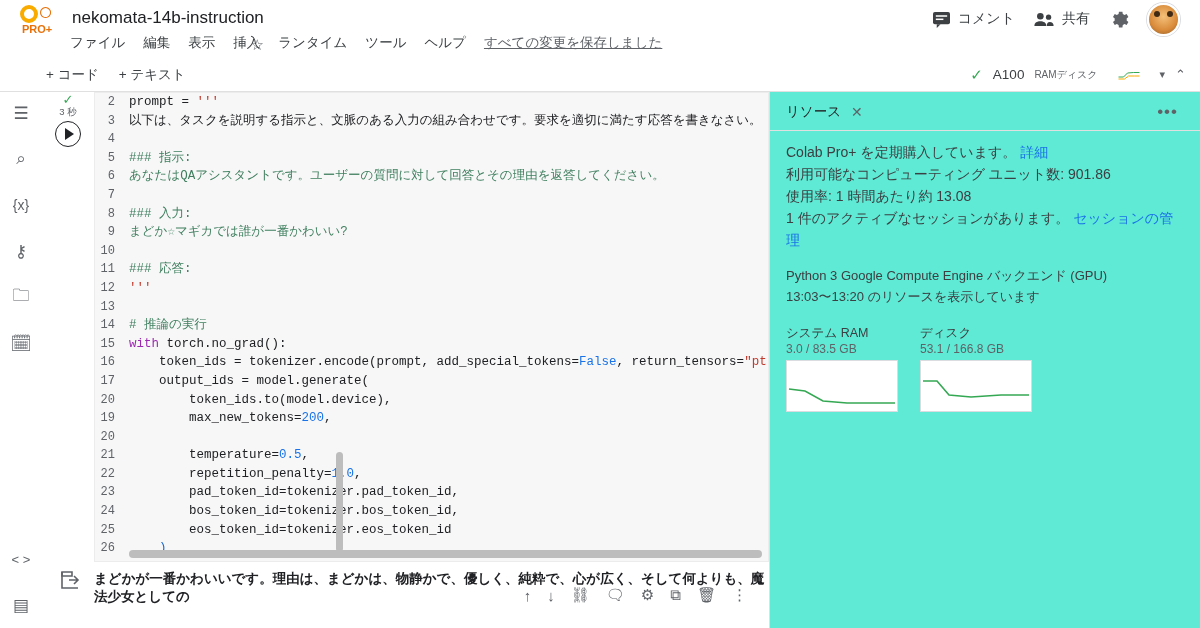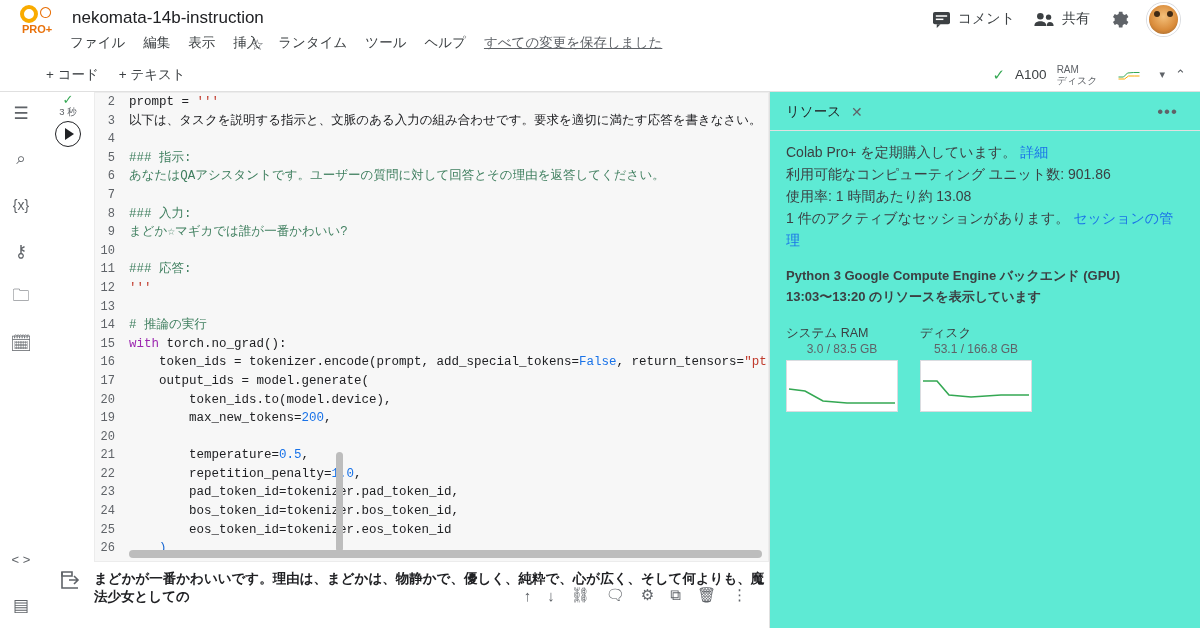--- a/index.html
+++ b/index.html
@@ -45,21 +45,21 @@
 
   
   .toolbar {
     height:34px; display:flex; align-items:center; gap:20px;
     padding:0 14px 0 46px; border-bottom:1px solid #e0e0e0;
     font-size:13.5px; color:#3c4043;
   }
   .tb-btn { color:#3c4043; }
   .tb-right { margin-left:auto; display:flex; align-items:center; gap:10px; }
   .check { color:#34a853; font-size:15px; }
-  .ramdisk { display:flex; flex-direction:column; font-size:10px; color:#5f6368; line-height:11px; }
+  .ramdisk { display:flex; font-size:10px; color:#5f6368; line-height:11px;text-align:center; }
   .spark { width:42px; height:10px; display:block; }
   .caret { color:#5f6368; font-size:11px; }
   .chev-up { color:#5f6368; font-size:13px; }
 
   
   .rail {
     position:absolute; left:0; top:92px; width:42px; bottom:0;
     display:flex; flex-direction:column; align-items:center; gap:24px; padding-top:10px;
     color:#5f6368;
   }
@@ -121,26 +121,26 @@
   .resources {
     position:absolute; right:0; top:92px; width:430px; bottom:0; background:#5eead4; padding:0 0 0 0;
   }
   .res-head { display:flex; align-items:center; padding:10px 16px 6px 16px; }
   .res-tab { font-size:13.5px; color:#202124; }
   .res-x { margin-left:10px; color:#5f6368; font-size:14px; }
   .res-dots { margin-left:auto; color:#5f6368; font-size:17px; letter-spacing:1px; padding-right:6px; }
   .res-div { height:1px; background:#e0e0e0; margin:2px 0 0 0; }
   .res-body { padding:10px 16px 0 16px; font-size:14px; color:#3c4043; line-height:22px; }
   .res-body a { color:#1a73e8; text-decoration:none; }
-  .res-block2 { padding:14px 22px 0 16px; font-size:13px; color:#3c4043; line-height:21px;font-weight:bold; }
+  .res-block2 { padding:14px 22px 0 16px; font-size:13px; color:#3c4043; line-height:21px; }
 
   .gauges { display:flex; gap:22px; padding:18px 16px 0 16px; }
   .gauge { width:112px; }
   .gauge .lbl { font-size:12.5px; color:#3c4043; }
-  .gauge .val { font-size:12px; color:#5f6368; margin-bottom:4px;text-align:center; }
+  .gauge .val { font-size:12px; color:#5f6368; margin-bottom:4px; }
   .gauge .box { width:112px; height:52px; border:1px solid #dadce0; background:#fff; }
   .gauge svg { display:block; }
 </style>
 </head>
 <body>
 
 <div class="app">
 
   <div class="topbar">
     <div class="logo">

